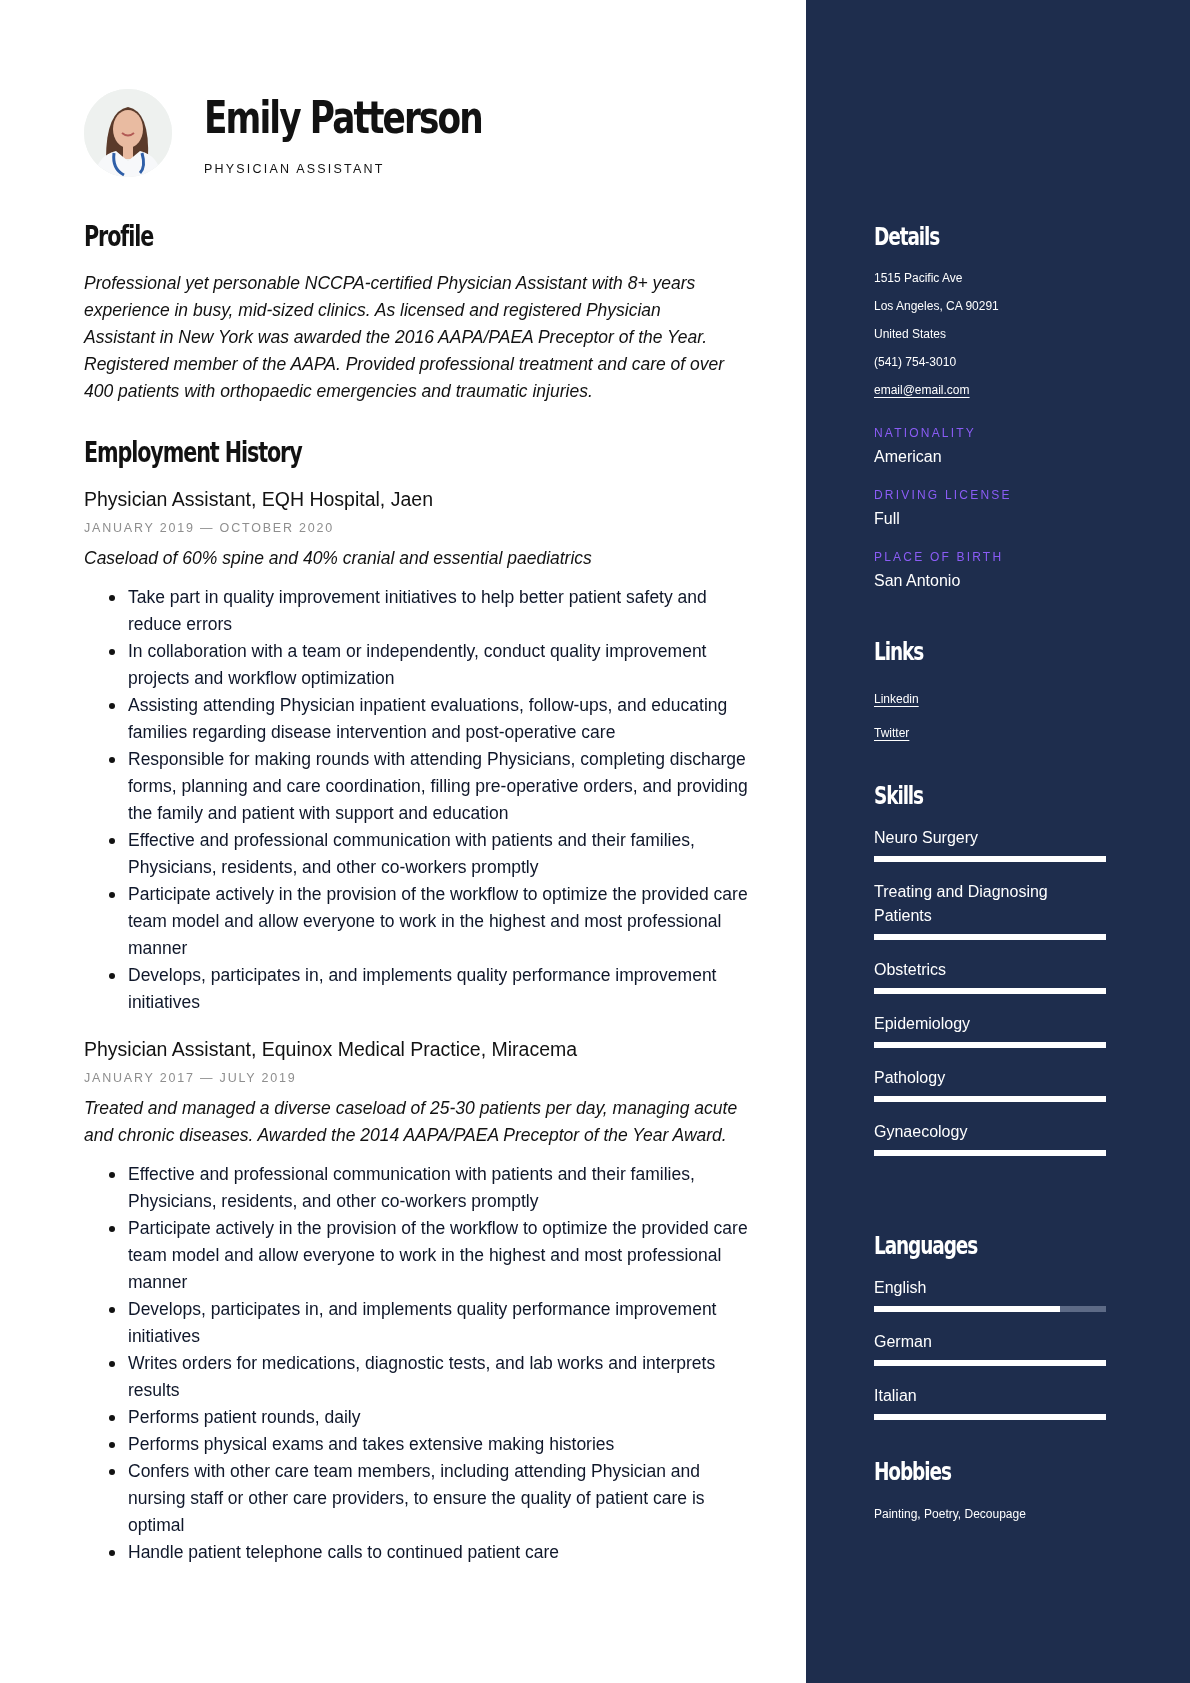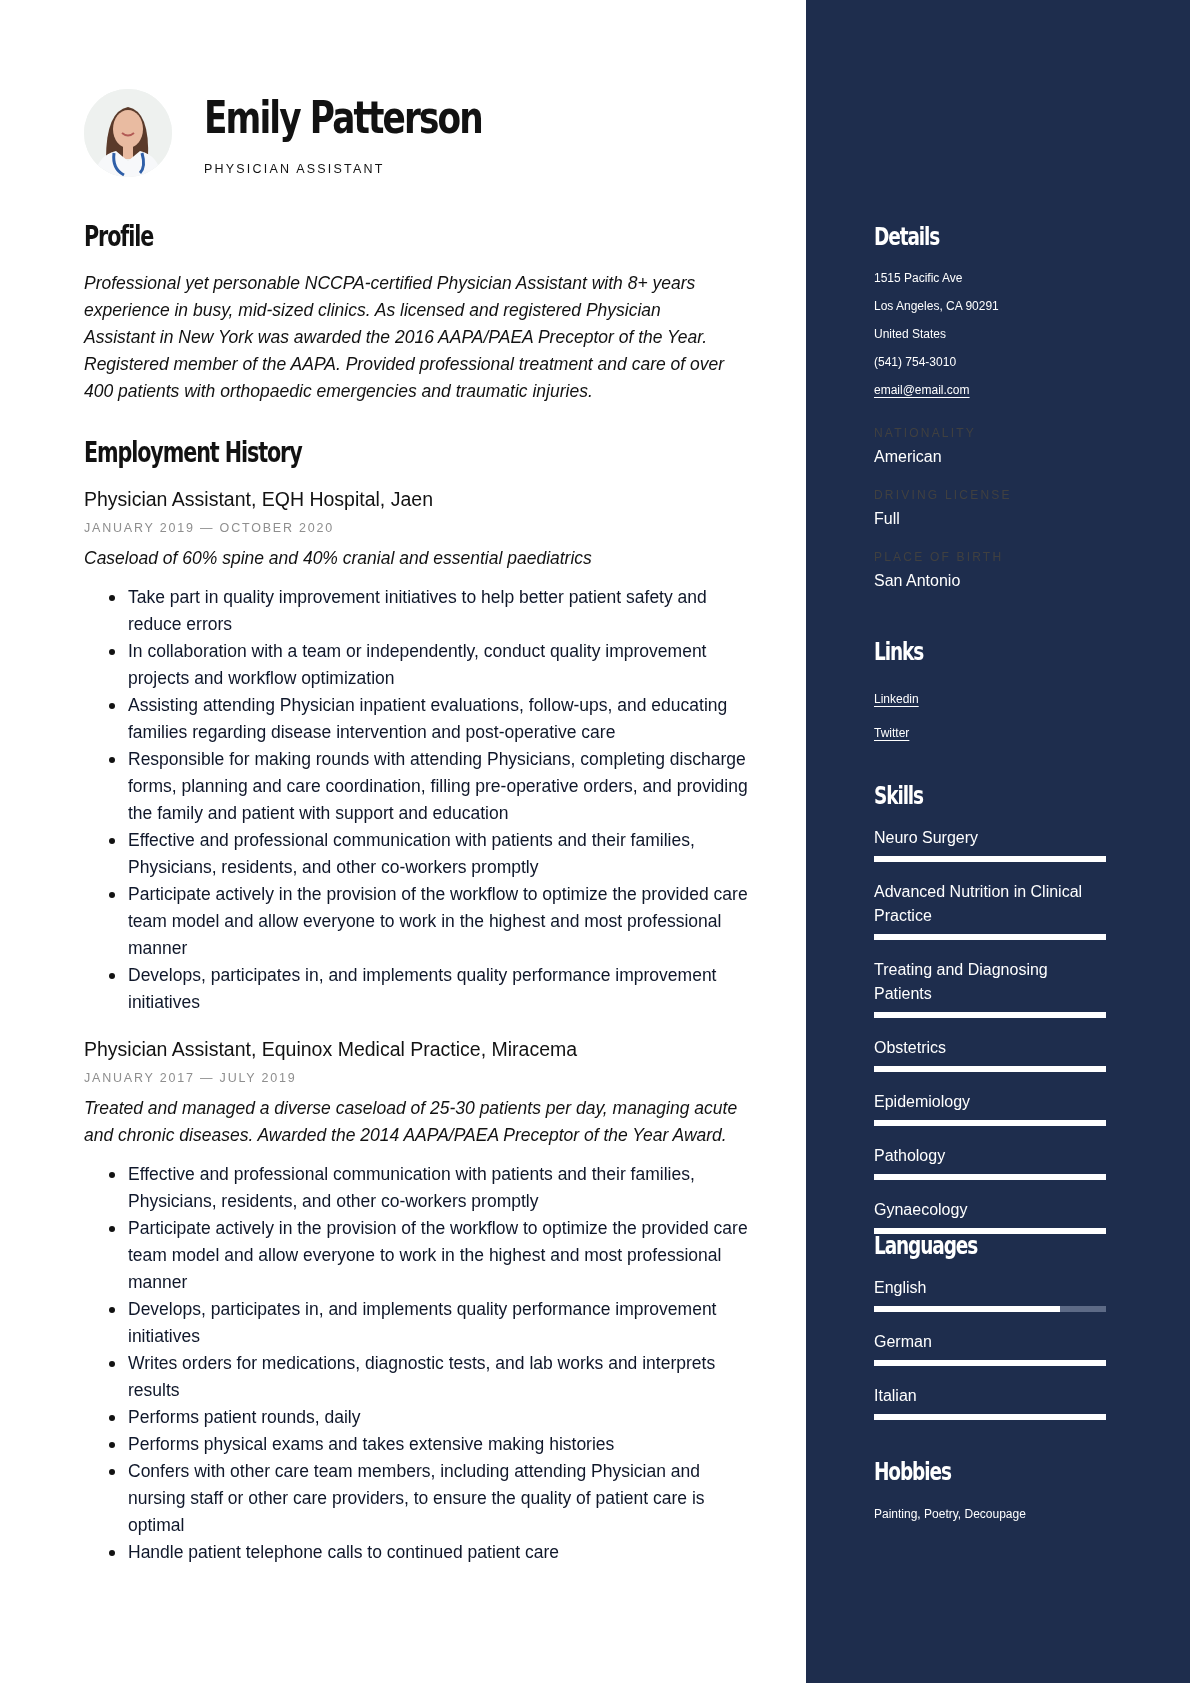--- a/index.html
+++ b/index.html
@@ -26,21 +26,21 @@
   .job-dates { margin-top: 10px; font-size: 12.5px; letter-spacing: 1.8px; color: #8e8e8e; }
   .job-desc { margin-top: 10px; font-style: italic; font-size: 17.5px; line-height: 27px; color: #121212; }
   .bullets { list-style: none; margin-top: 12px; }
   .bullets li { position: relative; padding-left: 44px; font-size: 17.5px; line-height: 27px; color: #0f172a; }
   .bullets li::before { content: ""; position: absolute; left: 25px; top: 11px; width: 6px; height: 6px; border-radius: 50%; background: #121212; }
 
   
   .sb-block { position: absolute; left: 874px; width: 232px; }
   .sb-line { font-size: 12px; line-height: 28px; color: #ffffff; }
   .sb-link { color: #ffffff; text-decoration: underline; text-underline-offset: 3px; }
-  .sb-label { font-size: 12px; letter-spacing: 2.2px; color: #404040; margin-top: 16px; }
+  .sb-label { font-size: 12px; letter-spacing: 2.2px; color: #8b5cf6; margin-top: 16px; }
   .sb-value { font-size: 16px; margin-top: 8px; color: #ffffff; }
   .skill { margin-bottom: 18px; }
   .skill-name { font-size: 16px; line-height: 24px; color: #ffffff; }
   .bar-track { margin-top: 6px; height: 6px; background: #5d6a86; position: relative; }
   .bar-fill { position: absolute; left: 0; top: 0; height: 6px; background: #ffffff; }
 </style>
 </head>
 <body>
 
 <div class="main">
@@ -121,26 +121,20 @@
 
 <div class="section-head" style="left:874px; top:781px; color:#fff; font-size:25px;">Skills</div>
 <div class="sb-block" style="top:826px;">
   <div class="skill">
     <div class="skill-name">Neuro Surgery</div>
     <div class="bar-track">
         <div class="bar-fill" style="width: 100%;"></div>
       </div>
   </div>
   <div class="skill">
-    <div class="skill-name">Advanced Nutrition in Clinical Practice</div>
-    <div class="bar-track">
-        <div class="bar-fill" style="width: 100%;"></div>
-      </div>
-  </div>
-  <div class="skill">
     <div class="skill-name">Treating and Diagnosing Patients</div>
     <div class="bar-track">
         <div class="bar-fill" style="width: 100%;"></div>
       </div>
   </div>
   <div class="skill">
     <div class="skill-name">Obstetrics</div>
     <div class="bar-track">
         <div class="bar-fill" style="width: 100%;"></div>
       </div>

